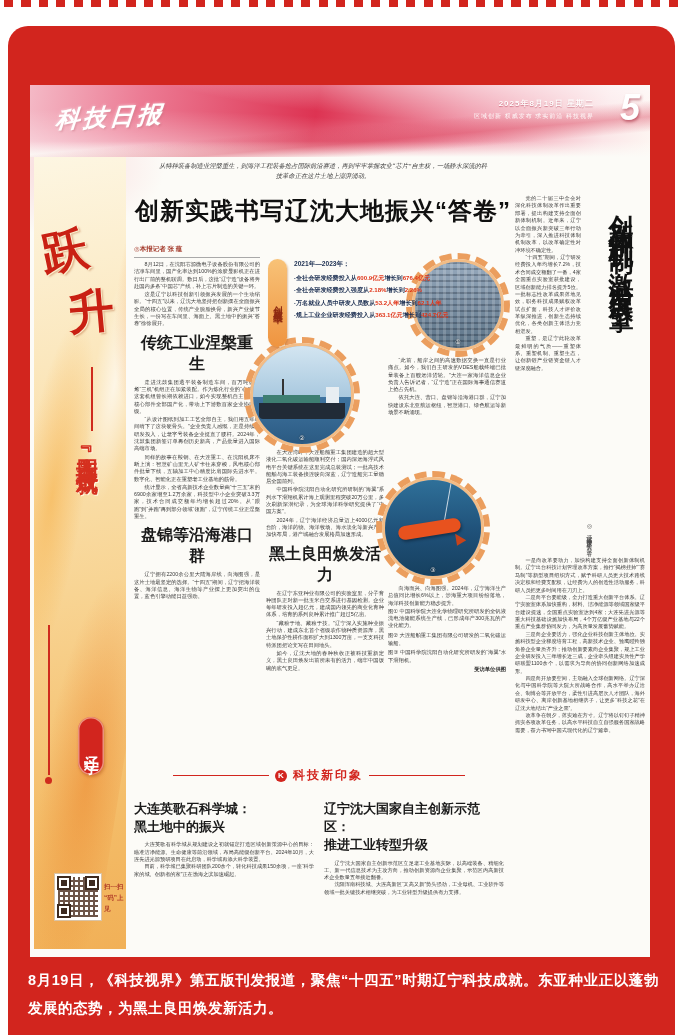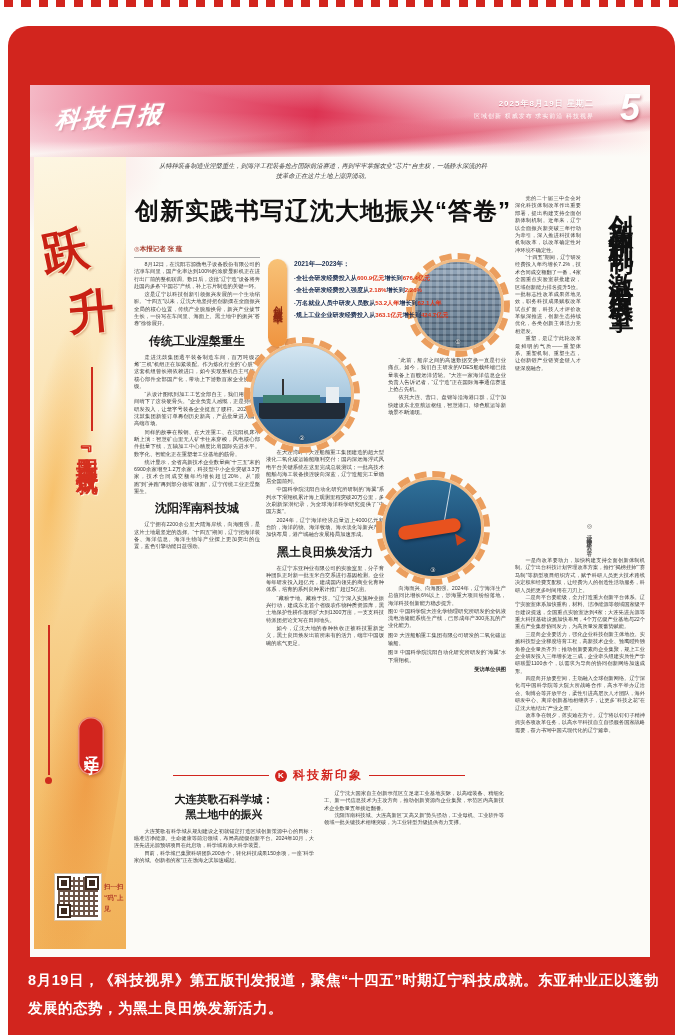--- a/index.html
+++ b/index.html
@@ -118,34 +118,34 @@
     border-left:10px solid #c8431a;border-top:8px solid transparent;border-bottom:4px solid transparent;}
   .auv-cable{position:absolute;right:34%;top:2%;width:1.2px;height:44%;background:rgba(255,255,255,.75);
     transform:rotate(10deg);}
 
   .col{position:absolute;overflow:hidden;color:#3a3a3a;}
   .col p{margin:0 0 1px 0;font-size:5.3px;line-height:1.38;text-align:justify;text-indent:2em;}
   .col1{left:4px;top:104px;width:126px;height:502px;}
   .col2{left:136px;top:292px;width:118px;height:310px;}
   .col3a{left:258px;top:200px;width:118px;height:118px;}
   .col3b{left:258px;top:428px;width:118px;height:180px;}
-  .subhead{font-size:12px;font-weight:900;color:#1b1b1b;text-align:center;margin:5px 0 4px 0;}
+  .subhead{font-size:16px;font-weight:900;color:#1b1b1b;text-align:center;margin:5px 0 4px 0;}
   .cap p{text-indent:0;margin-bottom:2.5px;}
   .credit{font-size:5.3px;font-weight:bold;text-align:right;margin-top:2px;color:#2a2a2a;}
 
   
   .impress{position:absolute;left:0;top:608px;width:378px;height:186px;}
   .imp-head{display:flex;align-items:center;justify-content:center;gap:6px;margin:2px 0 6px 0;}
   .imp-line{width:96px;height:1.8px;background:#d2251e;}
   .k-logo{width:12px;height:12px;border-radius:50%;background:#d2251e;color:#fff;font-size:8px;
     font-weight:900;display:flex;align-items:center;justify-content:center;}
   .imp-title{color:#d2251e;font-size:12px;font-weight:900;letter-spacing:2px;}
   .imp-cols{display:flex;gap:10px;padding:0 4px;}
   .imp-col{flex:1;overflow:hidden;height:160px;}
-  .imp-h{font-size:11px;font-weight:900;color:#1b1b1b;text-align:center;line-height:1.4;margin:2px 0 5px 0;}
+  .imp-h{font-size:13px;font-weight:900;color:#1b1b1b;line-height:1.4;margin:10px 0 5px 0;}
   .imp-col p{margin:0;font-size:5.2px;line-height:1.4;text-align:justify;text-indent:2em;color:#3a3a3a;}
 
   
   .right-article{position:absolute;left:485px;top:110px;width:130px;height:756px;}
   .r-top{display:flex;height:352px;}
   .r-col{width:66px;overflow:hidden;}
   .r-col p,.r-bottom p{margin:0;font-size:5.2px;line-height:1.42;text-align:justify;
     text-indent:2em;color:#3a3a3a;}
   .r-byline{width:16px;display:flex;align-items:flex-end;justify-content:center;}
   .r-byline span{writing-mode:vertical-rl;font-size:5.8px;color:#4a4a4a;letter-spacing:1px;}
@@ -246,21 +246,21 @@
               <p>8月12日，在沈阳芯源微电子设备股份有限公司的洁净车间里，国产化率达到100%的涂胶显影机正在进行出厂前的整机联调。数日后，这批“辽宁造”设备将奔赴国内多条“中国芯”产线，补上芯片制造的关键一环。</p>
               <p>这是辽宁以科技创新引领振兴发展的一个生动缩影。“十四五”以来，辽沈大地坚持把创新摆在全面振兴全局的核心位置，传统产业脱胎换骨，新兴产业拔节生长，一份写在车间里、海面上、黑土地中的振兴“答卷”徐徐展开。</p>
             </div>
           <div class="subhead">传统工业涅槃重生</div>
           <div>
               <p>走进沈鼓集团透平装备制造车间，百万吨级乙烯“三机”机组正在加紧装配。作为炼化行业的“心脏”，这套机组曾长期依赖进口，如今实现整机自主可控，核心部件全部国产化，带动上下游数百家企业协同升级。</p>
               <p>“从设计图纸到加工工艺全部自主，我们用五年时间啃下了这块硬骨头。”企业负责人感慨，正是持续的研发投入，让老字号装备企业挺直了腰杆。2024年，沈鼓集团新签订单再创历史新高，产品批量进入国际高端市场。</p>
               <p>同样的故事在鞍钢、在大连重工、在沈阳机床不断上演：智慧矿山里无人矿卡往来穿梭，风电核心部件批量下线，五轴加工中心精度比肩国际先进水平。数字化、智能化正在重塑老工业基地的筋骨。</p>
               <p>统计显示，全省高新技术企业数量由“十三五”末的6900余家增至1.2万余家，科技型中小企业突破3.3万家，技术合同成交额年均增长超过20%。从“跟跑”到“并跑”再到部分领域“领跑”，辽宁传统工业正涅槃重生。</p>
             </div>
-          <div class="subhead">沈阳浑南科技城</div>
+          <div class="subhead">盘锦等沿海港口群</div>
           <div>
               <p>辽宁拥有2200余公里大陆海岸线，向海图强，是这片土地最坚定的选择。“十四五”期间，辽宁把海洋装备、海洋信息、海洋生物等产业摆上更加突出的位置，蓝色引擎动能日益强劲。</p>
             </div>
         </div>
         <div class="col col2">
           <div>
               <p>在大连湾畔，大连船舶重工集团建造的超大型液化二氧化碳运输船顺利交付；国内深远海浮式风电平台关键系统在这里完成总装测试；一批高技术船舶与海工装备接连驶向深蓝，辽宁造船完工量稳居全国前列。</p>
               <p>中国科学院沈阳自动化研究所研制的“海翼”系列水下滑翔机累计海上观测里程突破20万公里，多次刷新深潜纪录，为全球海洋科学研究提供了“中国方案”。</p>
               <p>2024年，辽宁海洋经济总量迈上4000亿元新台阶，海洋药物、海洋牧场、海水淡化等新兴产业加快布局，港产城融合发展格局加速形成。</p>
             </div>
@@ -301,20 +301,24 @@
               <div class="imp-h">
                 <div>大连英歌石科学城：</div>
                 <div>黑土地中的振兴</div>
               </div>
               <div>
                   <p>大连英歌石科学城从规划建设之初就锚定打造区域创新策源中心的目标：瞄准洁净能源、生命健康等前沿领域，布局高能级创新平台。2024年10月，大连先进光源预研项目在此启动，科学城再添大科学装置。</p>
                   <p>目前，科学城已集聚科研团队200余个，转化科技成果150余项，一座“科学家的城、创新者的家”正在渤海之滨加速崛起。</p>
                 </div>
             </div>
             <div class="imp-col">
+              <div class="imp-h">
+                <div>辽宁沈大国家自主创新示范区：</div>
+                <div>推进工业转型升级</div>
+              </div>
               <div>
                   <p>辽宁沈大国家自主创新示范区立足老工业基地实际，以高端装备、精细化工、新一代信息技术为主攻方向，推动创新资源向企业集聚，示范区内高新技术企业数量五年接近翻番。</p>
                   <p>沈阳浑南科技城、大连高新区“又高又新”势头强劲，工业母机、工业软件等领域一批关键技术相继突破，为工业转型升级提供有力支撑。</p>
                 </div>
             </div>
           </div>
         </div>
       </div>
 
       <div class="right-article">

